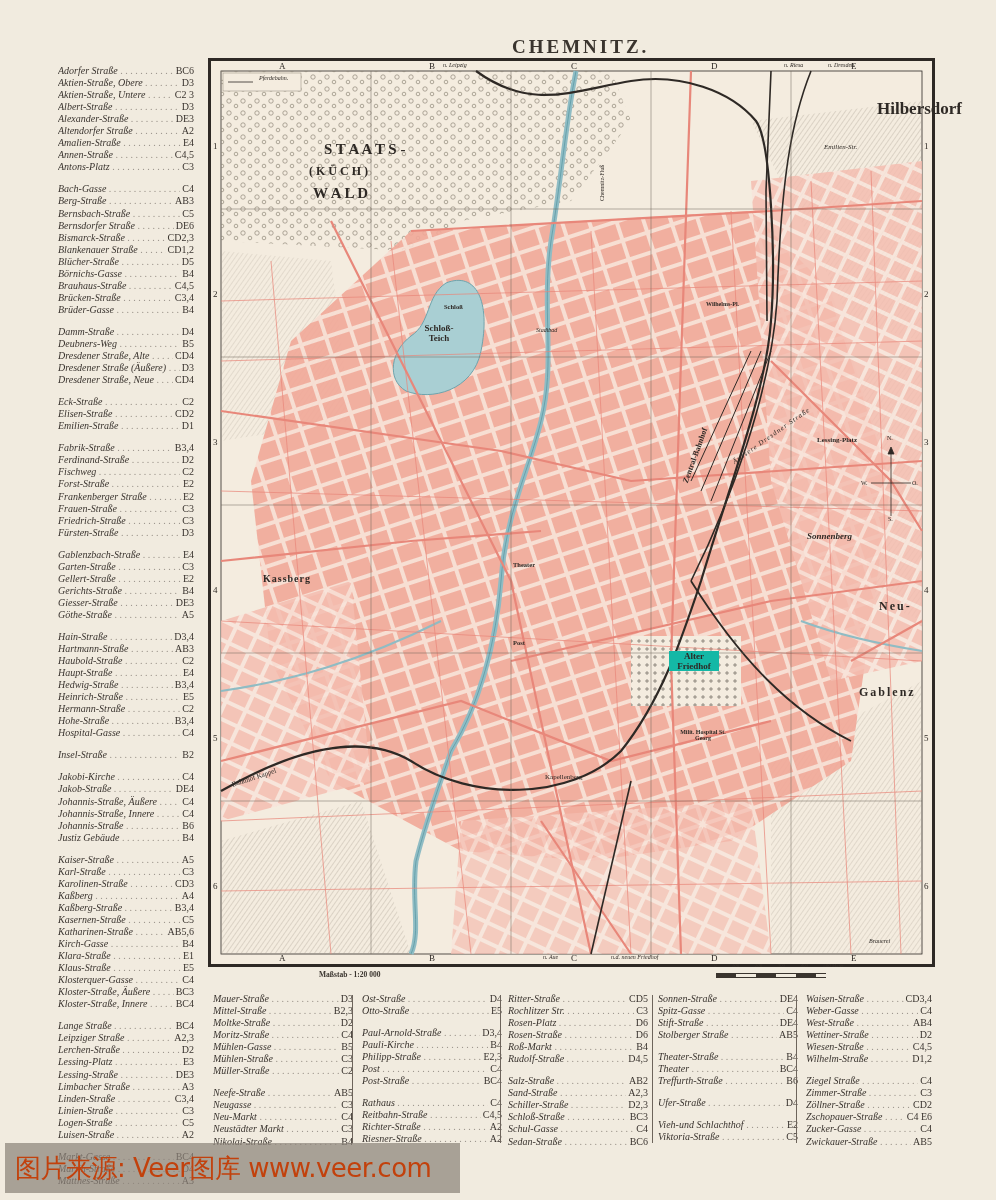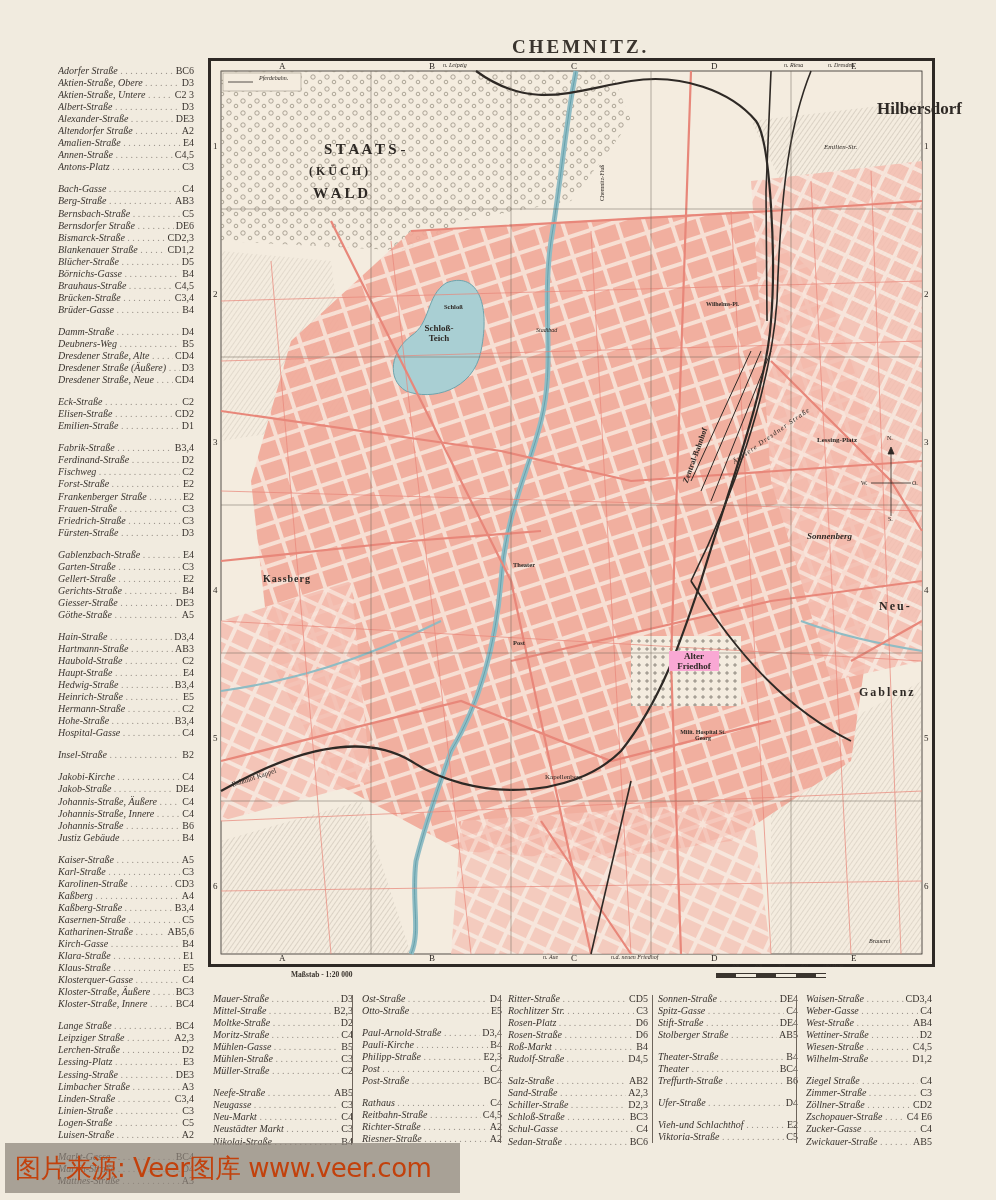--- a/index.html
+++ b/index.html
@@ -11,21 +11,21 @@
   .idx .row .n{overflow:hidden;flex:1;}
   .idx .row .n::after{content:" . . . . . . . . . . . . . . . . . . . . . . . . . . . . . . ";color:#9a938a;font-style:normal;}
   .idx .row .c{font-style:normal;padding-left:2px;background:#f1ebdf;}
   .idx .gap{height:10px;}
   #leftcol{position:absolute;left:58px;top:65px;width:136px;}
   .bcol{position:absolute;top:993px;width:140px;}
   .vrule{position:absolute;width:1px;background:#6d645b;}
   .mapframe{position:absolute;left:208px;top:58px;width:727px;height:909px;border:3px solid #2e2925;box-sizing:border-box;background:#f4ecdf;}
   .mapsvg{position:absolute;left:0;top:0;}
   .gridlbl{position:absolute;font-family:"Liberation Serif",serif;font-size:9px;color:#2e2925;}
-  .scale-lbl{position:absolute;left:291px;top:970px;font-family:"Liberation Serif",serif;font-weight:bold;font-size:7.5px;color:#3a342e;}
+  .scale-lbl{position:absolute;left:319px;top:970px;font-family:"Liberation Serif",serif;font-weight:bold;font-size:7.5px;color:#3a342e;}
   .watermark{position:absolute;left:5px;top:1143px;width:455px;height:50px;background:rgba(140,132,122,0.72);color:#c2410c;font-family:"DejaVu Sans",sans-serif;font-size:26px;line-height:50px;padding-left:10px;box-sizing:border-box;letter-spacing:-0.5px;}
   .maplbl{position:absolute;font-family:"Liberation Serif",serif;color:#2e2925;white-space:nowrap;}
 </style>
 </head>
 <body>
 
 <div class="title">
     <span>CHEMNITZ.</span>
   </div>
 
@@ -774,21 +774,21 @@
 
   <span class="maplbl" style="left:65px;top:80px;font-size:15px;font-weight:bold;margin-left:48px;">S T A A T S -</span>
   <span class="maplbl" style="left:98px;top:103px;font-size:12px;font-weight:bold;">( K Ü C H )</span>
   <span class="maplbl" style="left:102px;top:124px;font-size:15px;font-weight:bold;">W A L D</span>
   <span class="maplbl" style="left:622px;top:38px;font-size:17px;font-weight:bold;margin-left:44px;">Hilbersdorf</span>
   <span class="maplbl" style="left:208px;top:262px;font-size:9px;font-weight:bold;width:40px;white-space:normal;text-align:center;">Schloß-Teich</span>
   <span class="maplbl" style="left:52px;top:512px;font-size:10px;font-weight:bold;letter-spacing:1px;">Kassberg</span>
   <span class="maplbl" style="left:596px;top:470px;font-size:9px;font-weight:bold;font-style:italic;">Sonnenberg</span>
   <span class="maplbl" style="left:668px;top:538px;font-size:12px;font-weight:bold;letter-spacing:2px;">Neu-</span>
   <span class="maplbl" style="left:648px;top:624px;font-size:12px;font-weight:bold;letter-spacing:2px;">Gablenz</span>
-  <span class="maplbl" style="left:458px;top:590px;font-size:9px;font-weight:bold;width:50px;white-space:normal;text-align:center;background:#f9a8d4;">Alter Friedhof</span>
+  <span class="maplbl" style="left:458px;top:590px;font-size:9px;font-weight:bold;width:50px;white-space:normal;text-align:center;background:#14b8a6;">Alter Friedhof</span>
   <span class="maplbl" style="left:334px;top:712px;font-size:7px;">Kapellenberg</span>
   <span class="maplbl" style="left:606px;top:375px;font-size:7px;font-weight:bold;">Lessing-Platz</span>
   <span class="maplbl" style="left:470px;top:420px;font-size:8px;font-weight:bold;transform:rotate(-70deg);transform-origin:left top;">Zentral-Bahnhof</span>
   <span class="maplbl" style="left:302px;top:500px;font-size:6.5px;font-weight:bold;">Theater</span>
   <span class="maplbl" style="left:302px;top:578px;font-size:6.5px;font-weight:bold;">Post</span>
   <span class="maplbl" style="left:20px;top:720px;font-size:7px;transform:rotate(-18deg);transform-origin:left top;">Bahnhof Kappel</span>
   <span class="maplbl" style="left:658px;top:877px;font-size:6px;font-style:italic;">Brauerei</span>
   <span class="maplbl" style="left:590px;top:82px;font-size:7px;font-style:italic;margin-left:23px;">Emilien-Str.</span>
   <span class="maplbl" style="left:388px;top:140px;font-size:6px;transform:rotate(-90deg);transform-origin:left top;">Chemnitz-Fluß</span>
   <span class="maplbl" style="left:462px;top:668px;font-size:6px;font-weight:bold;width:60px;white-space:normal;text-align:center;">Milit. Hospital St. Georg</span>

